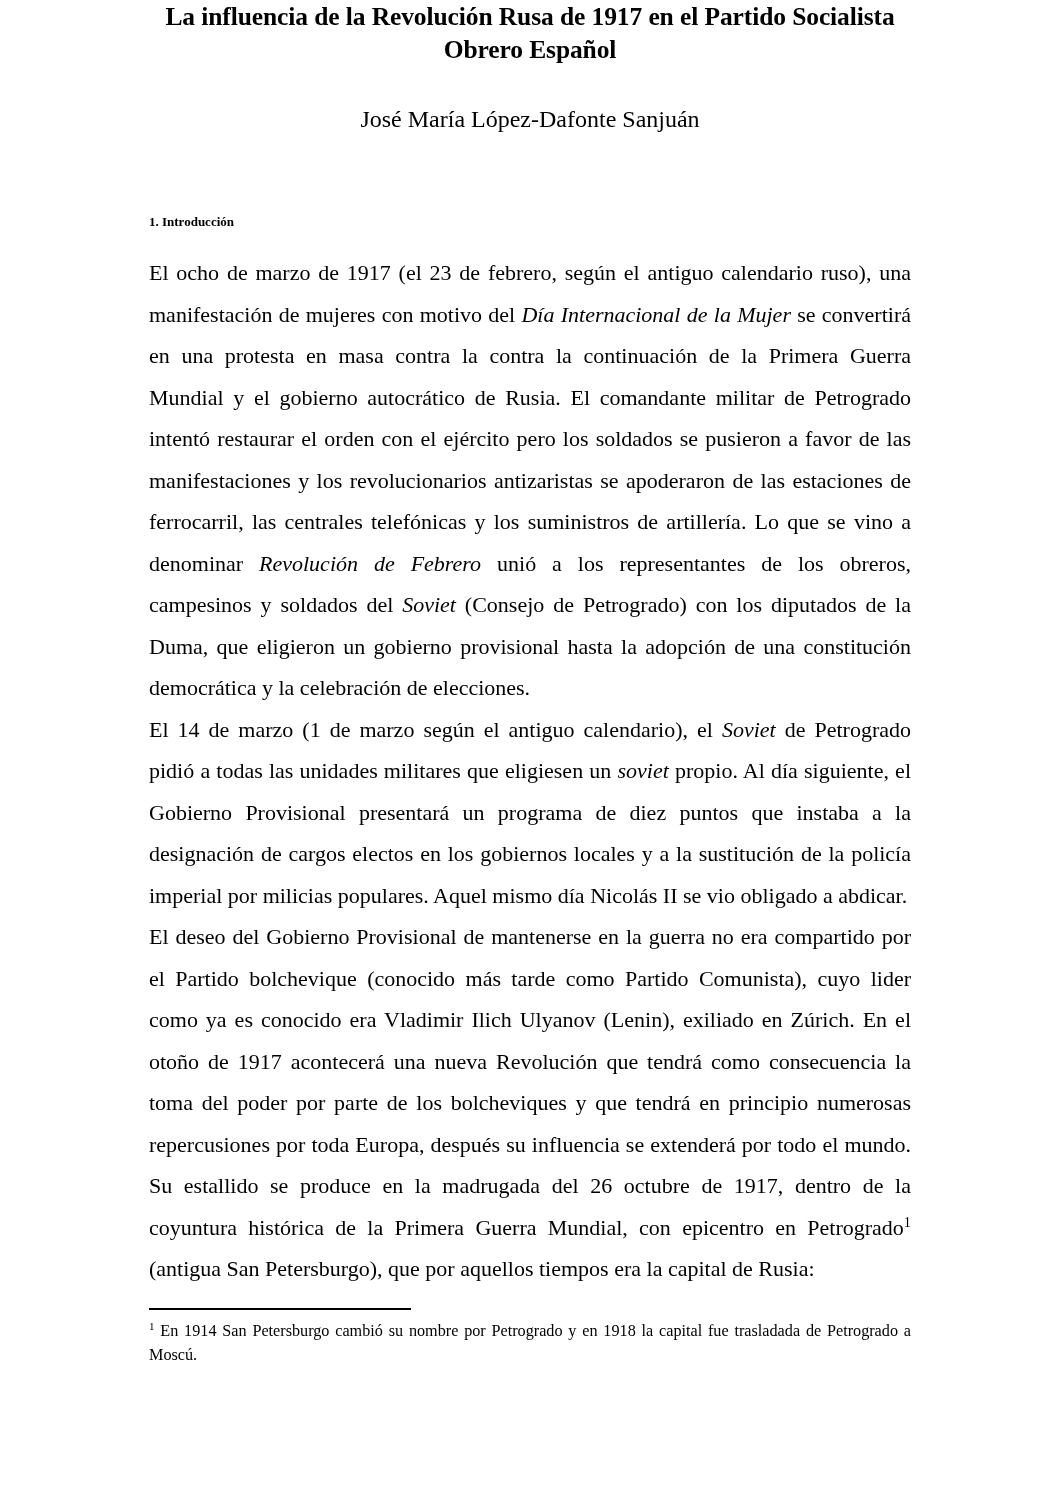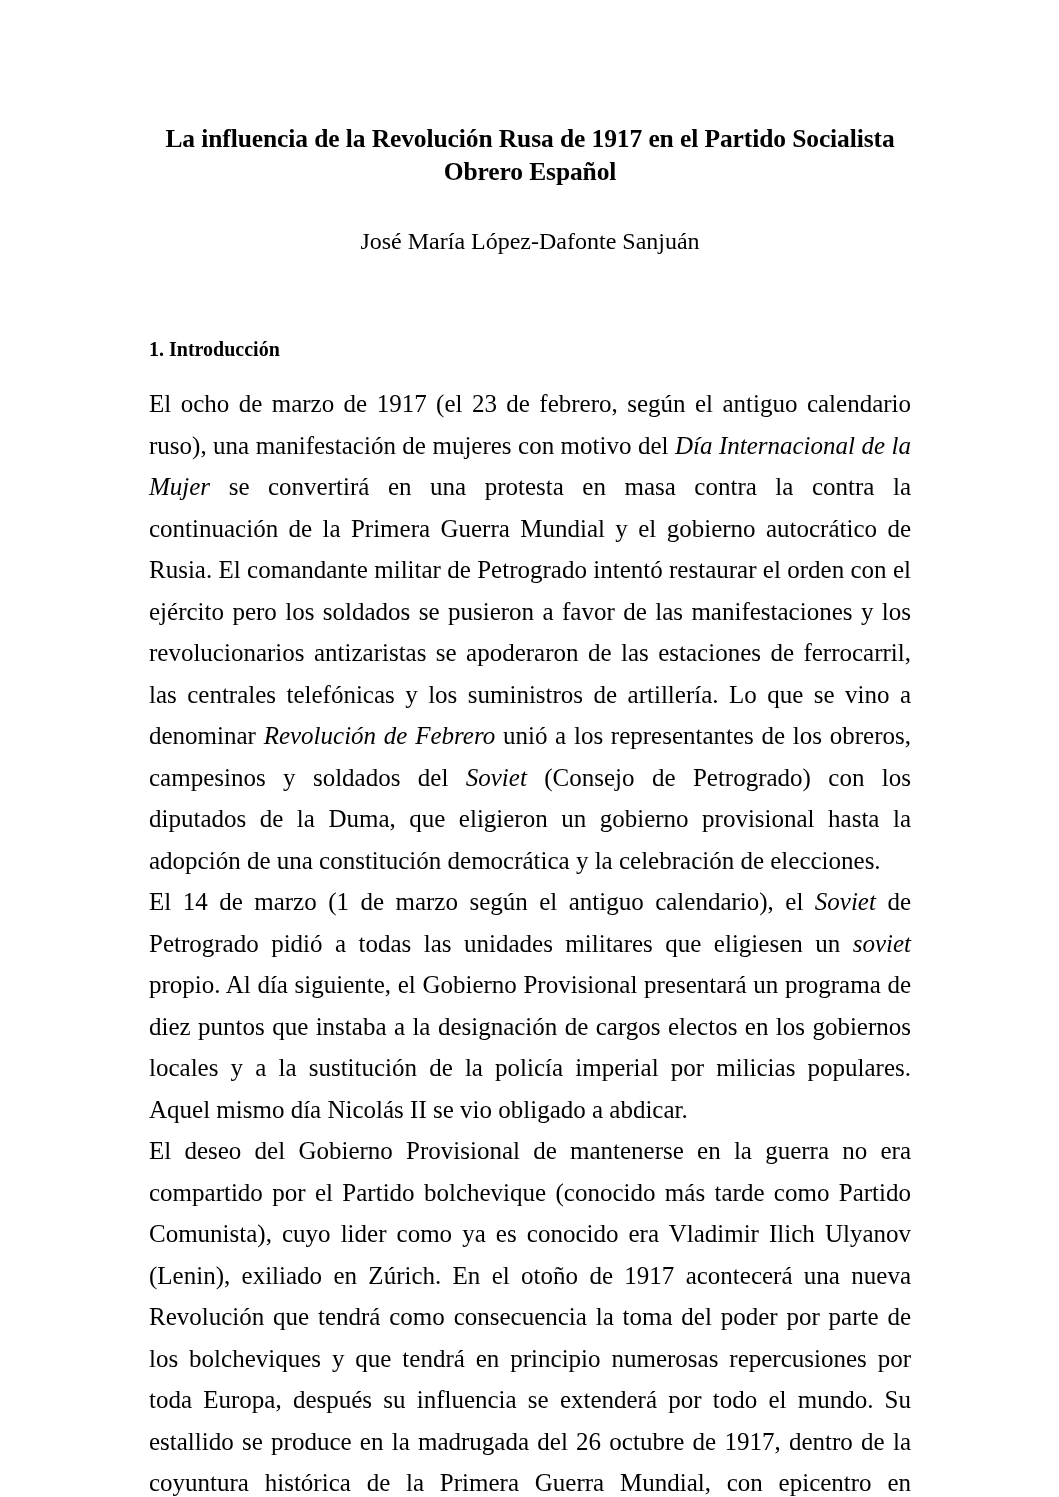--- a/index.html
+++ b/index.html
@@ -25,46 +25,45 @@
     width: 762px;
   }
 
   
   .doc-title {
     font-size: 25.5px;
     font-weight: bold;
     line-height: 1.30;
     text-align: center;
     margin: 0;
-    padding-top: 122px;
     letter-spacing: -0.1px;
   }
   .doc-author {
     font-size: 24px;
     font-weight: normal;
     text-align: center;
     margin: 0;
     padding-top: 38px;
     line-height: 1.3;
   }
 
   
   .section-heading {
-    font-size: 20px;
+    font-size: 13px;
     font-weight: bold;
     margin: 0;
     padding-top: 79px;
     padding-bottom: 0;
     line-height: 1.3;
     text-align: left;
   }
 
   
   .body-par {
-    font-size: 25px;
+    font-size: 22px;
     line-height: 41.5px;
     text-align: justify;
     text-justify: inter-word;
     margin: 0;
     text-indent: 0;
     font-family: Liberation Serif, serif;
   }
   .body-par.first {
     padding-top: 21px;
   }
@@ -116,13 +115,17 @@
     <p class="doc-author">José María López-Dafonte Sanjuán</p>
 
     <h2 class="section-heading">1. Introducción</h2>
 
     <p class="body-par first" id="par-1"><span>El ocho de marzo de 1917 (el 23 de febrero, según el antiguo calendario ruso), una manifestación de mujeres con motivo del </span><i>Día Internacional de la Mujer</i><span> se convertirá en una protesta en masa contra la contra la continuación de la Primera Guerra Mundial y el gobierno autocrático de Rusia. El comandante militar de Petrogrado intentó restaurar el orden con el ejército pero los soldados se pusieron a favor de las manifestaciones y los revolucionarios antizaristas se apoderaron de las estaciones de ferrocarril, las centrales telefónicas y los suministros de artillería. Lo que se vino a denominar </span><i>Revolución de Febrero</i><span> unió a los representantes de los obreros, campesinos y soldados del </span><i>Soviet</i><span> (Consejo de Petrogrado) con los diputados de la Duma, que eligieron un gobierno provisional hasta la adopción de una constitución democrática y la celebración de elecciones.</span></p>
     <p class="body-par" id="par-2"><span>El 14 de marzo (1 de marzo según el antiguo calendario), el </span><i>Soviet</i><span> de Petrogrado pidió a todas las unidades militares que eligiesen un </span><i>soviet</i><span> propio. Al día siguiente, el Gobierno Provisional presentará un programa de diez puntos que instaba a la designación de cargos electos en los gobiernos locales y a la sustitución de la policía imperial por milicias populares. Aquel mismo día Nicolás II se vio obligado a abdicar.</span></p>
     <p class="body-par" id="par-3"><span>El deseo del Gobierno Provisional de mantenerse en la guerra no era compartido por el Partido bolchevique (conocido más tarde como Partido Comunista), cuyo lider como ya es conocido era Vladimir Ilich Ulyanov (Lenin), exiliado en Zúrich. En el otoño de 1917 acontecerá una nueva Revolución que tendrá como consecuencia la toma del poder por parte de los bolcheviques y que tendrá en principio numerosas repercusiones por toda Europa, después su influencia se extenderá por todo el mundo. Su estallido se produce en la madrugada del 26 octubre de 1917, dentro de la coyuntura histórica de la Primera Guerra Mundial, con epicentro en Petrogrado</span><sup class="fn-ref">1</sup><span> (antigua San Petersburgo), que por aquellos tiempos era la capital de Rusia:</span></p>
 
   </div>
 
+  <div class="footnote-area">
+    <hr class="footnote-rule">
+    <p class="footnote-text" id="footnote-1"><sup>1</sup><span> En 1914 San Petersburgo cambió su nombre por Petrogrado y en 1918 la capital fue trasladada de Petrogrado a Moscú.</span></p>
+  </div>
 </div>
 
 </body></html>

